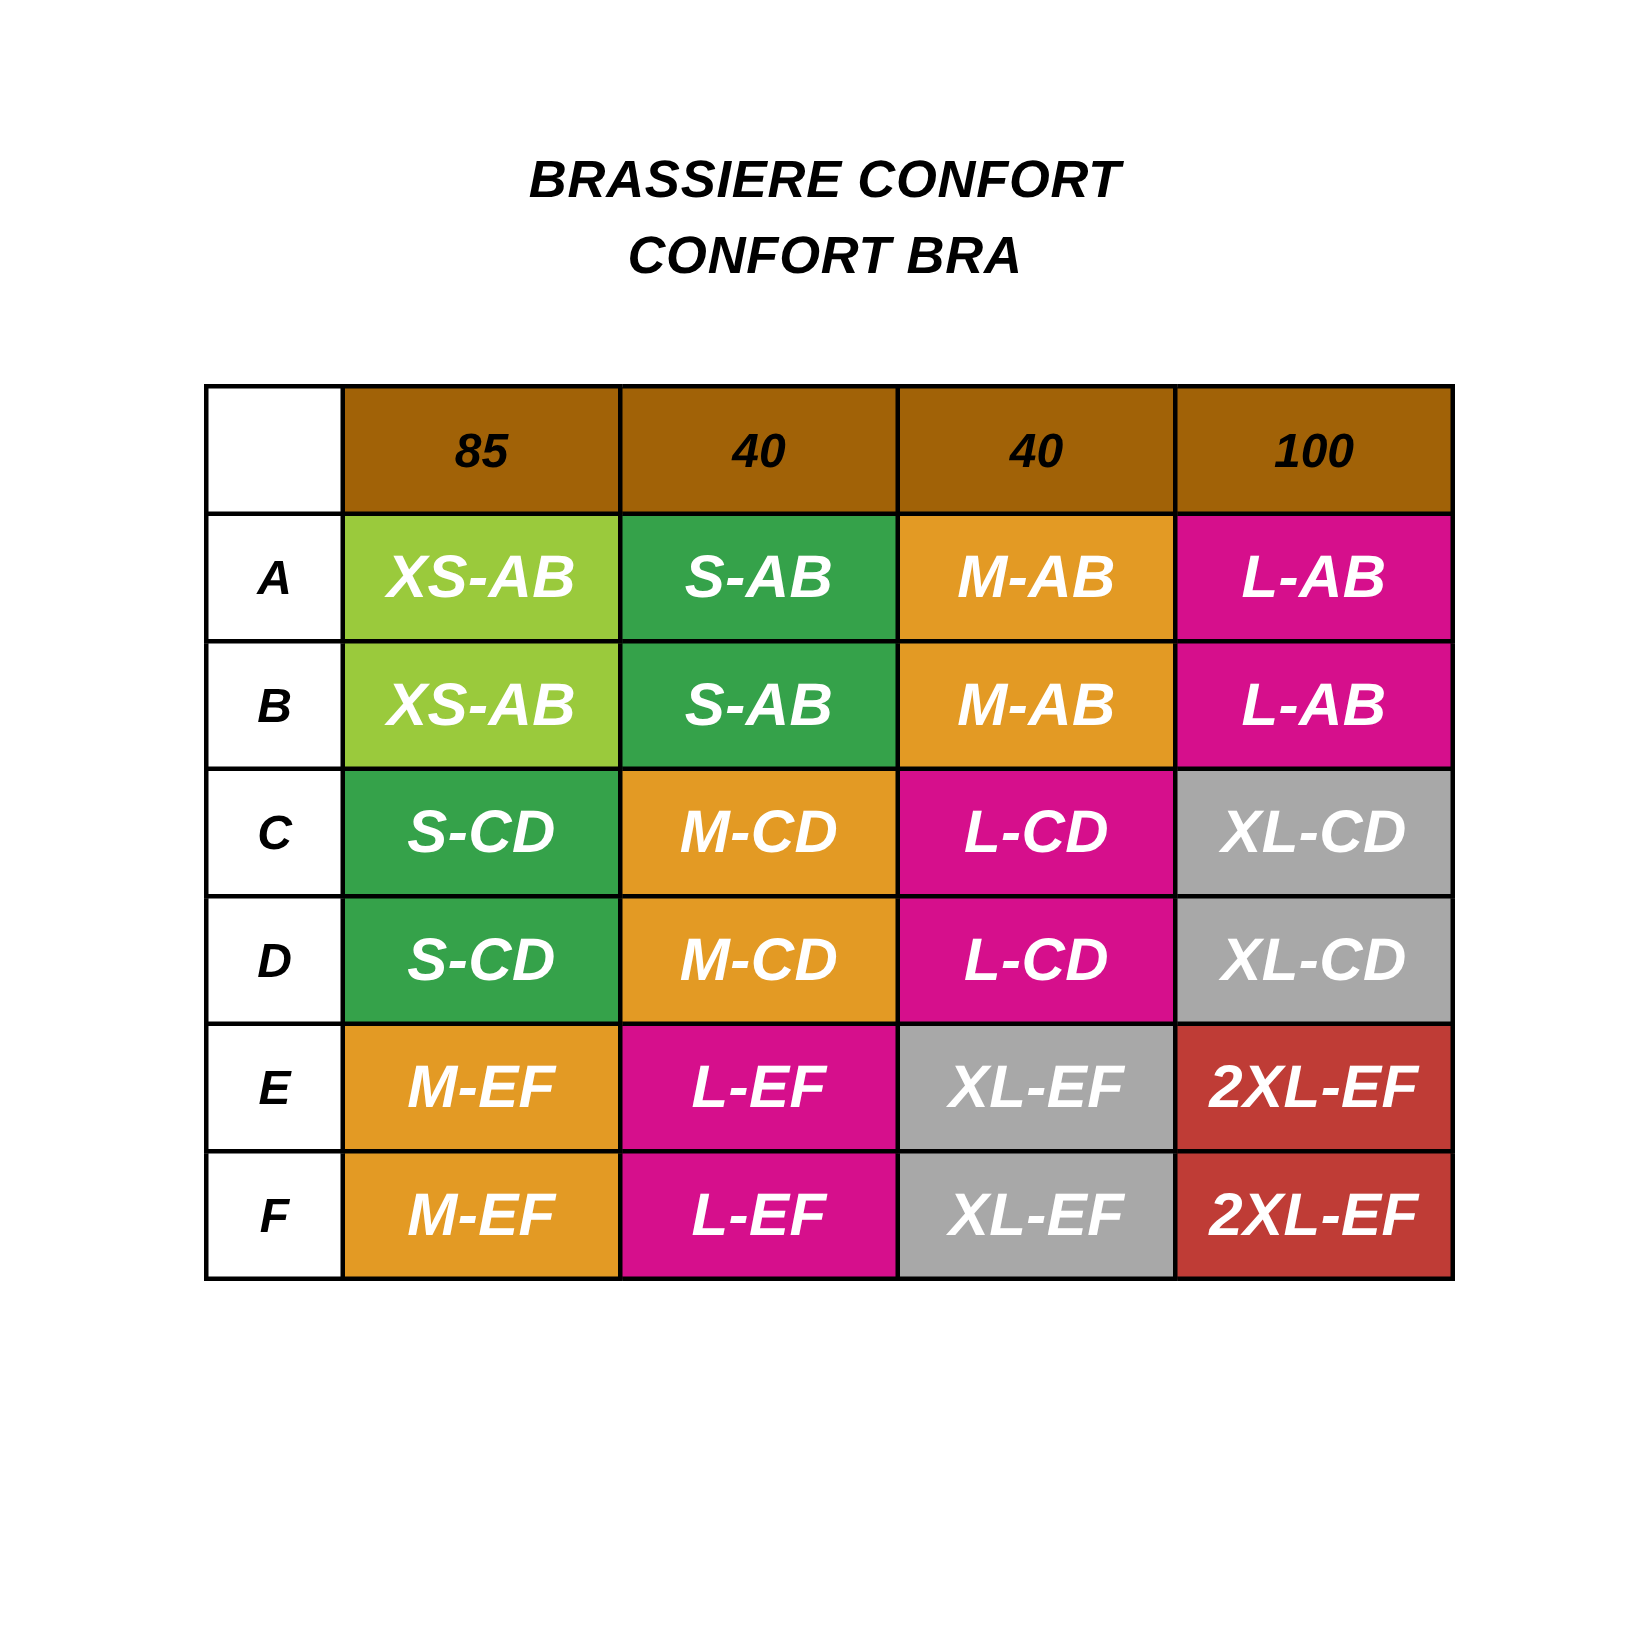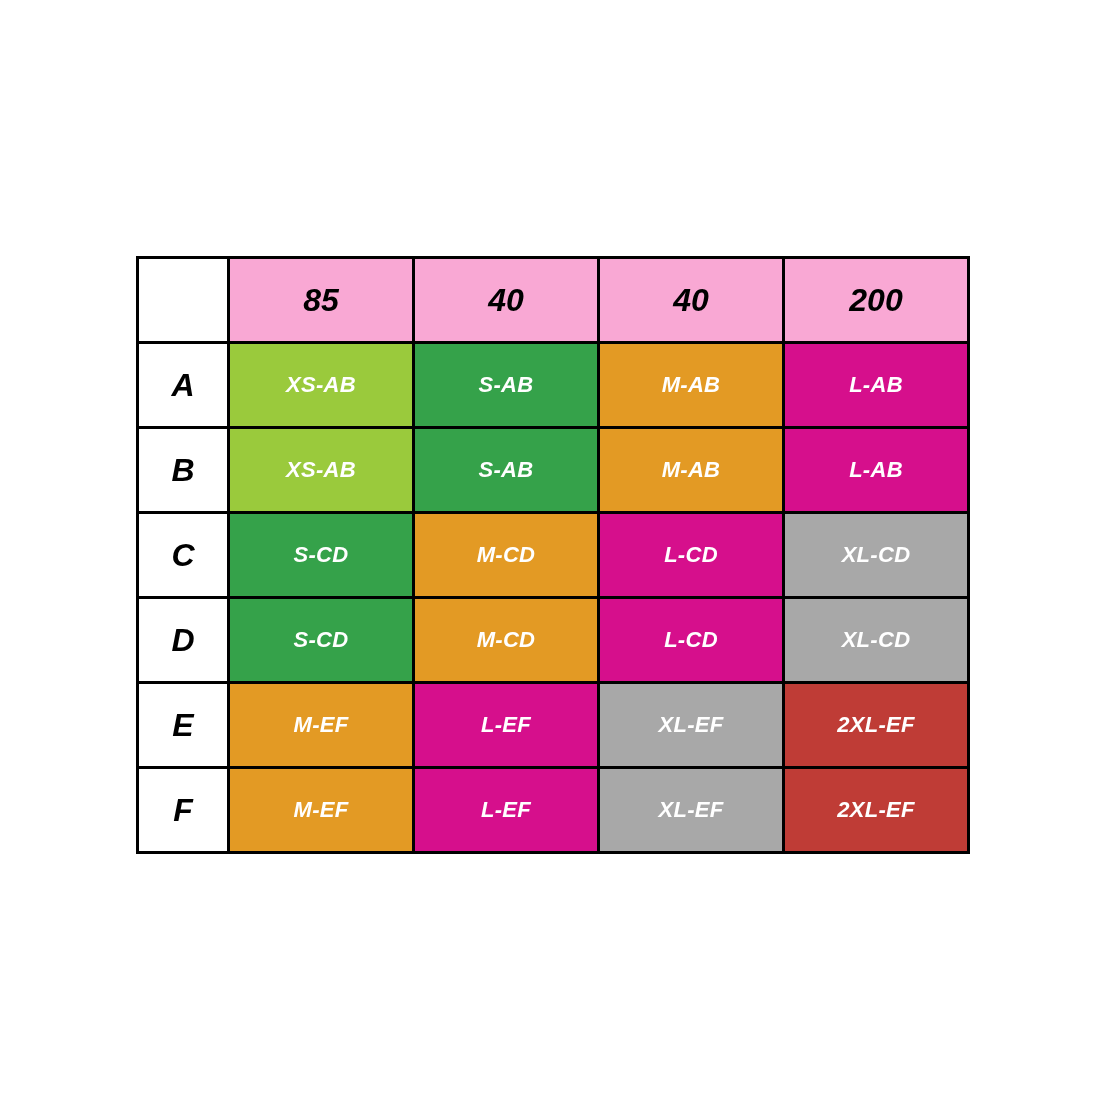--- a/index.html
+++ b/index.html
@@ -64,50 +64,54 @@
 
   
   tr.header-row td { height: 82px; }
   tr.data-row td { height: 82px; }
 
   td.corner-blank {
     background: #ffffff;
     border: none;
   }
   td.col-label {
-    background: #f9a8d4;
+    background: #a16207;
     font-size: 32px;
     color: #000000;
   }
   td.row-label {
     background: #ffffff;
     font-size: 32px;
     color: #000000;
   }
   td.cell {
-    font-size: 22px;
+    font-size: 40px;
     color: #ffffff;
     letter-spacing: 0.3px;
   }
 </style>
 </head>
 <body>
 
 <div class="page">
 
+  <div class="title-block">
+    <div class="title-line">BRASSIERE CONFORT</div>
+    <div class="title-line">CONFORT BRA</div>
+  </div>
 
   <div class="table-wrap">
     <table class="size-table">
       <tbody id="table-body">
           <tr class="header-row">
             <td class="corner-blank col-head"></td>
             <td class="col-label col-size">85</td>
             <td class="col-label col-size">40</td>
             <td class="col-label col-size">40</td>
-            <td class="col-label col-size">200</td>
+            <td class="col-label col-size">100</td>
           </tr>
           <tr class="data-row">
             <td class="row-label col-head">A</td>
             <td class="cell col-size" style="background: rgb(154, 202, 60);">XS-AB</td>
             <td class="cell col-size" style="background: rgb(53, 162, 74);">S-AB</td>
             <td class="cell col-size" style="background: rgb(227, 154, 36);">M-AB</td>
             <td class="cell col-size" style="background: rgb(214, 15, 140);">L-AB</td>
           </tr>
           <tr class="data-row">
             <td class="row-label col-head">B</td>

